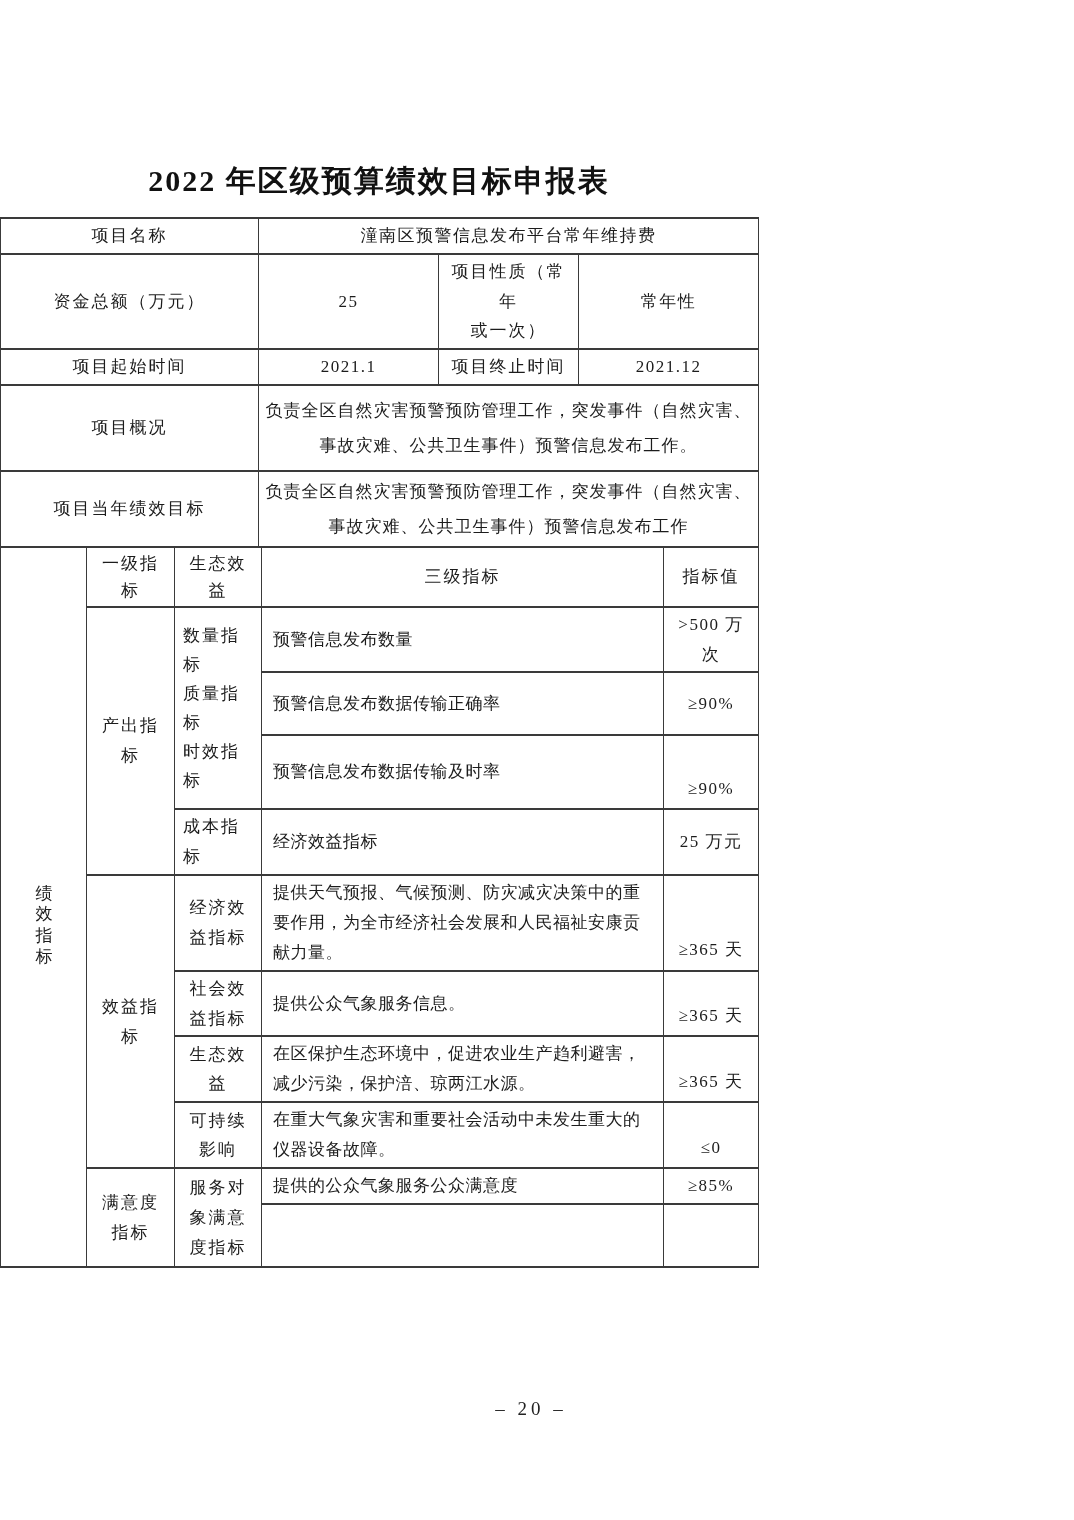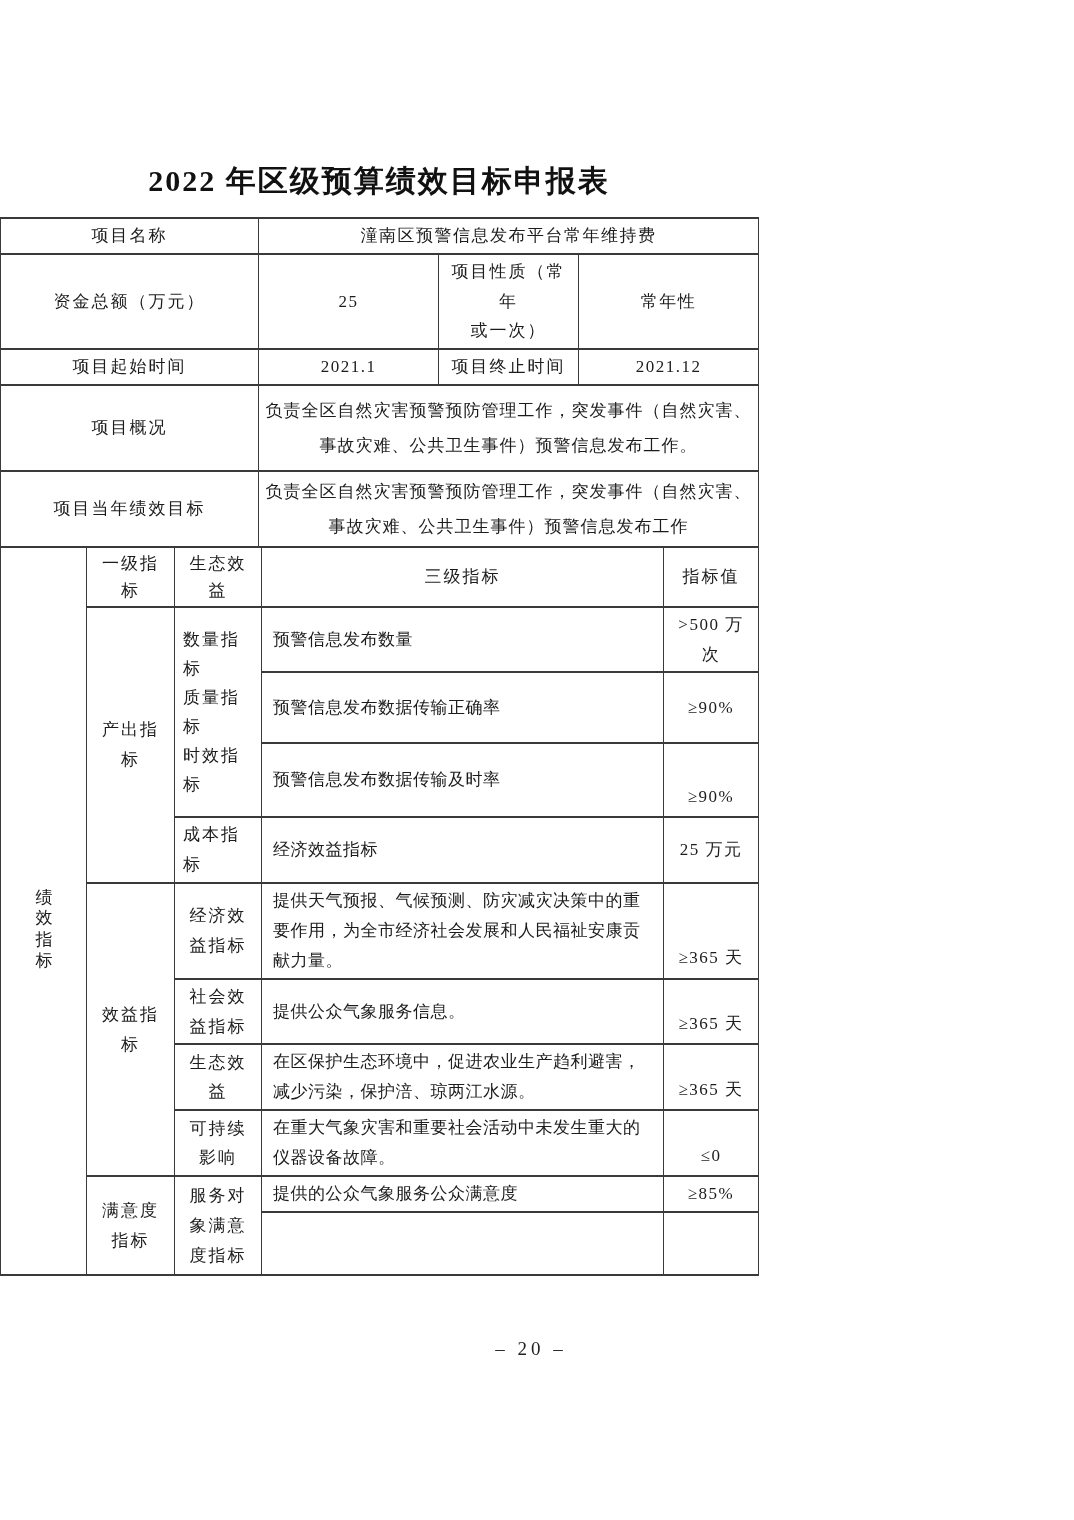--- a/index.html
+++ b/index.html
@@ -60,21 +60,21 @@
     writing-mode: vertical-rl;
     text-orientation: upright;
     letter-spacing: 21px;
     padding-top: 21px; 
     letter-spacing: 21px;
     font-size: 17px;
   }
 
   .page-footer {
     position: absolute;
-    top: 1338px;
+    top: 1398px;
     left: 152px;
     width: 758px;
     text-align: center;
     font-size: 19px;
     letter-spacing: 4px;
     color: #222;
   }
 </style>
 </head>
 <body>
@@ -144,21 +144,21 @@
         <td rowspan="4" class="label-cell">产出指标</td>
         <td rowspan="3" class="l2left stacked">
           <span class="stack-item">数量指标</span>
           <span class="stack-item">质量指标</span>
           <span class="stack-item">时效指标</span>
         </td>
         <td class="tl l3">预警信息发布数量</td>
         <td class="pre">&gt;500 万
 次</td>
       </tr>
-      <tr style="height:71px">
+      <tr style="height:63px">
         <td class="tl l3">预警信息发布数据传输正确率</td>
         <td>≥90%</td>
       </tr>
       <tr style="height:74px">
         <td class="tl l3">预警信息发布数据传输及时率</td>
         <td class="vb">≥90%</td>
       </tr>
       <tr style="height:51px">
         <td class="l2left">成本指标</td>
         <td class="tl l3">经济效益指标</td>

